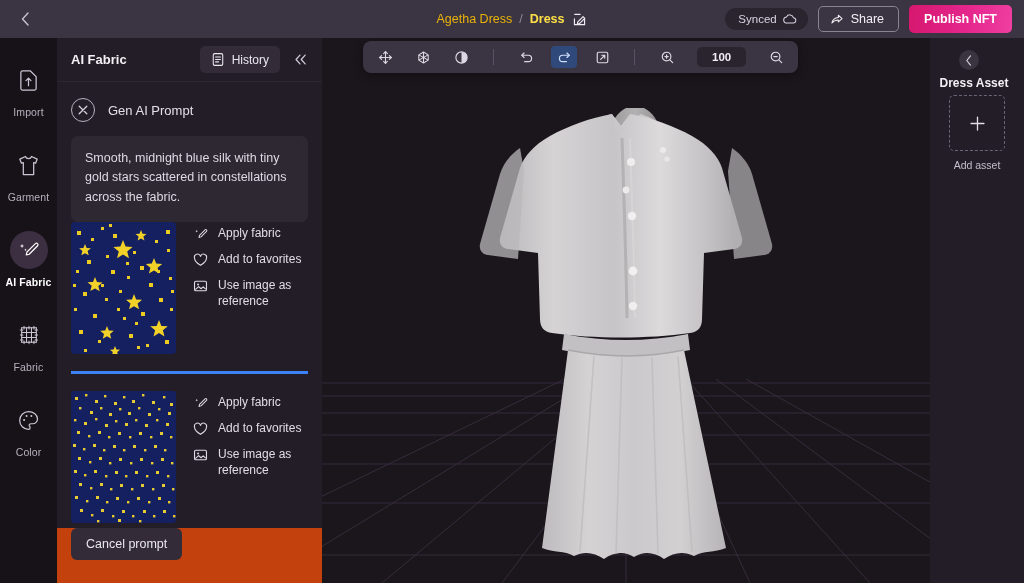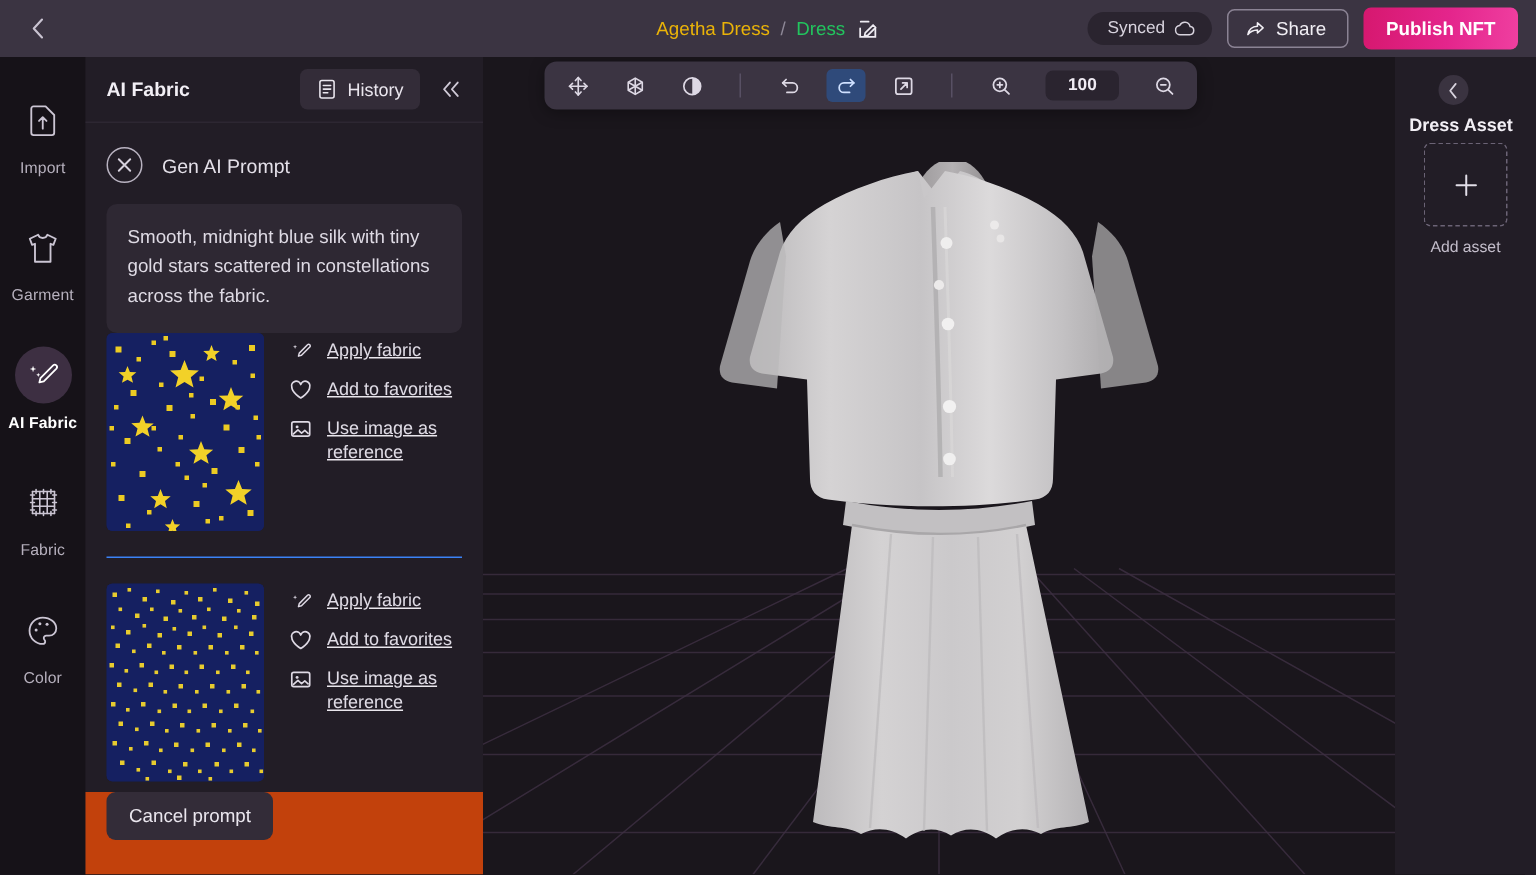--- a/index.html
+++ b/index.html
@@ -25,21 +25,21 @@
     cursor: pointer;
   }
   .breadcrumb {
     position: absolute; left: 0; right: 0; top: 0; height: 38px;
     display: flex; align-items: center; justify-content: center;
     gap: 7px; pointer-events: none;
   }
   .breadcrumb > * { pointer-events: auto; }
   .crumb-parent { color: #eab308; font-size: 12.5px; cursor: pointer; }
   .crumb-sep { color: #8e8897; font-size: 12.5px; }
-  .crumb-current { color: #22c55e; font-size: 12.5px; font-weight: 400; cursor: pointer; }
+  .crumb-current { color: #fde047; font-size: 12.5px; font-weight: 700; cursor: pointer; }
   .edit-icon { display: flex; align-items: center; cursor: pointer; margin-left: 1px; }
 
   .top-right {
     position: absolute; right: 12px; top: 0; height: 38px;
     display: flex; align-items: center; gap: 10px;
   }
   .synced-chip {
     display: flex; align-items: center; gap: 6px;
     background: #2a242f; border-radius: 13px;
     padding: 5px 11px 5px 13px;
@@ -129,21 +129,21 @@
   }
   .results-sep {
     display: flex; align-items: center; gap: 10px;
     margin: 19px 0 15px;
   }
   .results-sep .line { flex: 1; height: 1px; background: #3a333f; }
   .results-sep .txt { font-size: 11.5px; color: #cfc9d6; }
 
   .result-row {
     display: flex; gap: 17px; padding-bottom: 17px;
-    border-bottom: 1px solid #3b82f6; margin-bottom: 17px; text-decoration: underline;
+    border-bottom: 3px solid #3b82f6; margin-bottom: 17px;
   }
   .swatch {
     width: 105px; height: 132px; flex: 0 0 105px;
     border-radius: 4px; overflow: hidden;
     background: #152061; cursor: pointer; position: relative;
   }
   .swatch svg { display: block; width: 105px; height: 132px; }
   .actions { display: flex; flex-direction: column; gap: 10px; padding-top: 4px; }
   .action {
     display: flex; align-items: flex-start; gap: 10px;

